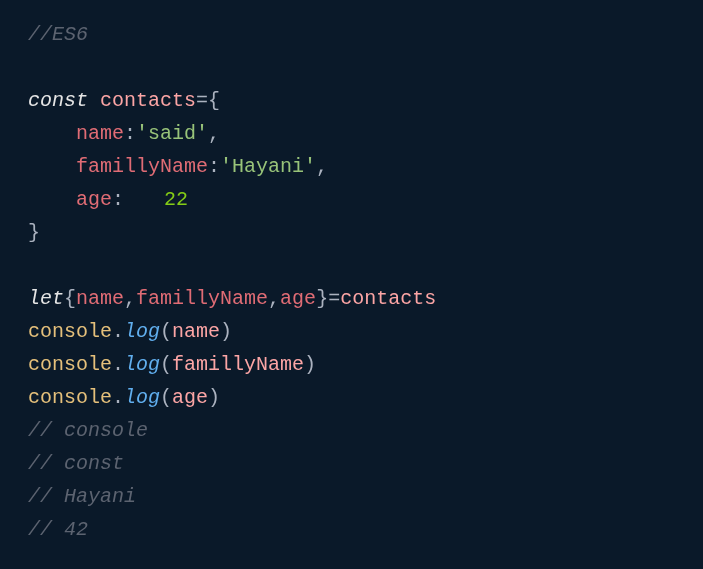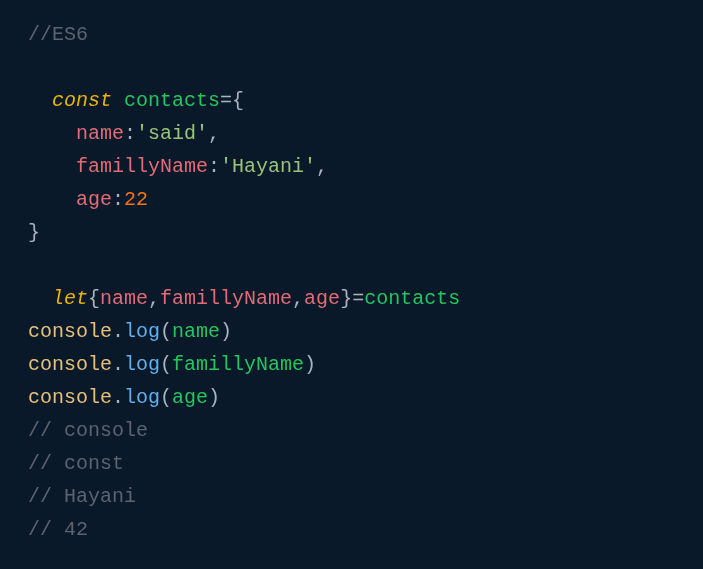--- a/index.html
+++ b/index.html
@@ -13,28 +13,28 @@
     width: 703px;
     height: 569px;
     overflow: hidden;
   }
   pre {
     margin: 0;
     padding: 18px 28px;
     white-space: pre;
     font-family: inherit;
   }
-  .comment { color: #5c6370; }
-  .keyword { color: #eab308; font-style: italic; margin-left: 24px; }
-  .variable { color: #22c55e; }
+  .comment { color: #5c6370; font-style: italic; }
+  .keyword { color: #e5e5e5; font-style: italic; }
+  .variable { color: #fca5a5; }
   .property { color: #e06c75; }
   .string { color: #98c379; text-align: right; }
-  .number { color: #f97316; }
+  .number { color: #84cc16; margin-left: 40px; }
   .punct { color: #abb2bf; }
-  .func { color: #61afef; }
+  .func { color: #61afef; font-style: italic; }
   .object { color: #e5c07b; margin-top: 40px; }
 </style>
 </head>
 <body>
 
 <pre><span class="comment">//ES6</span>
 
 <span class="keyword">const</span><span class="variable"> contacts</span><span class="punct">=</span><span class="punct">{</span>
     <span class="property">name</span><span class="punct">:</span><span class="string">'said'</span><span class="punct">,</span>
     <span class="property">famillyName</span><span class="punct">:</span><span class="string">'Hayani'</span><span class="punct">,</span>

